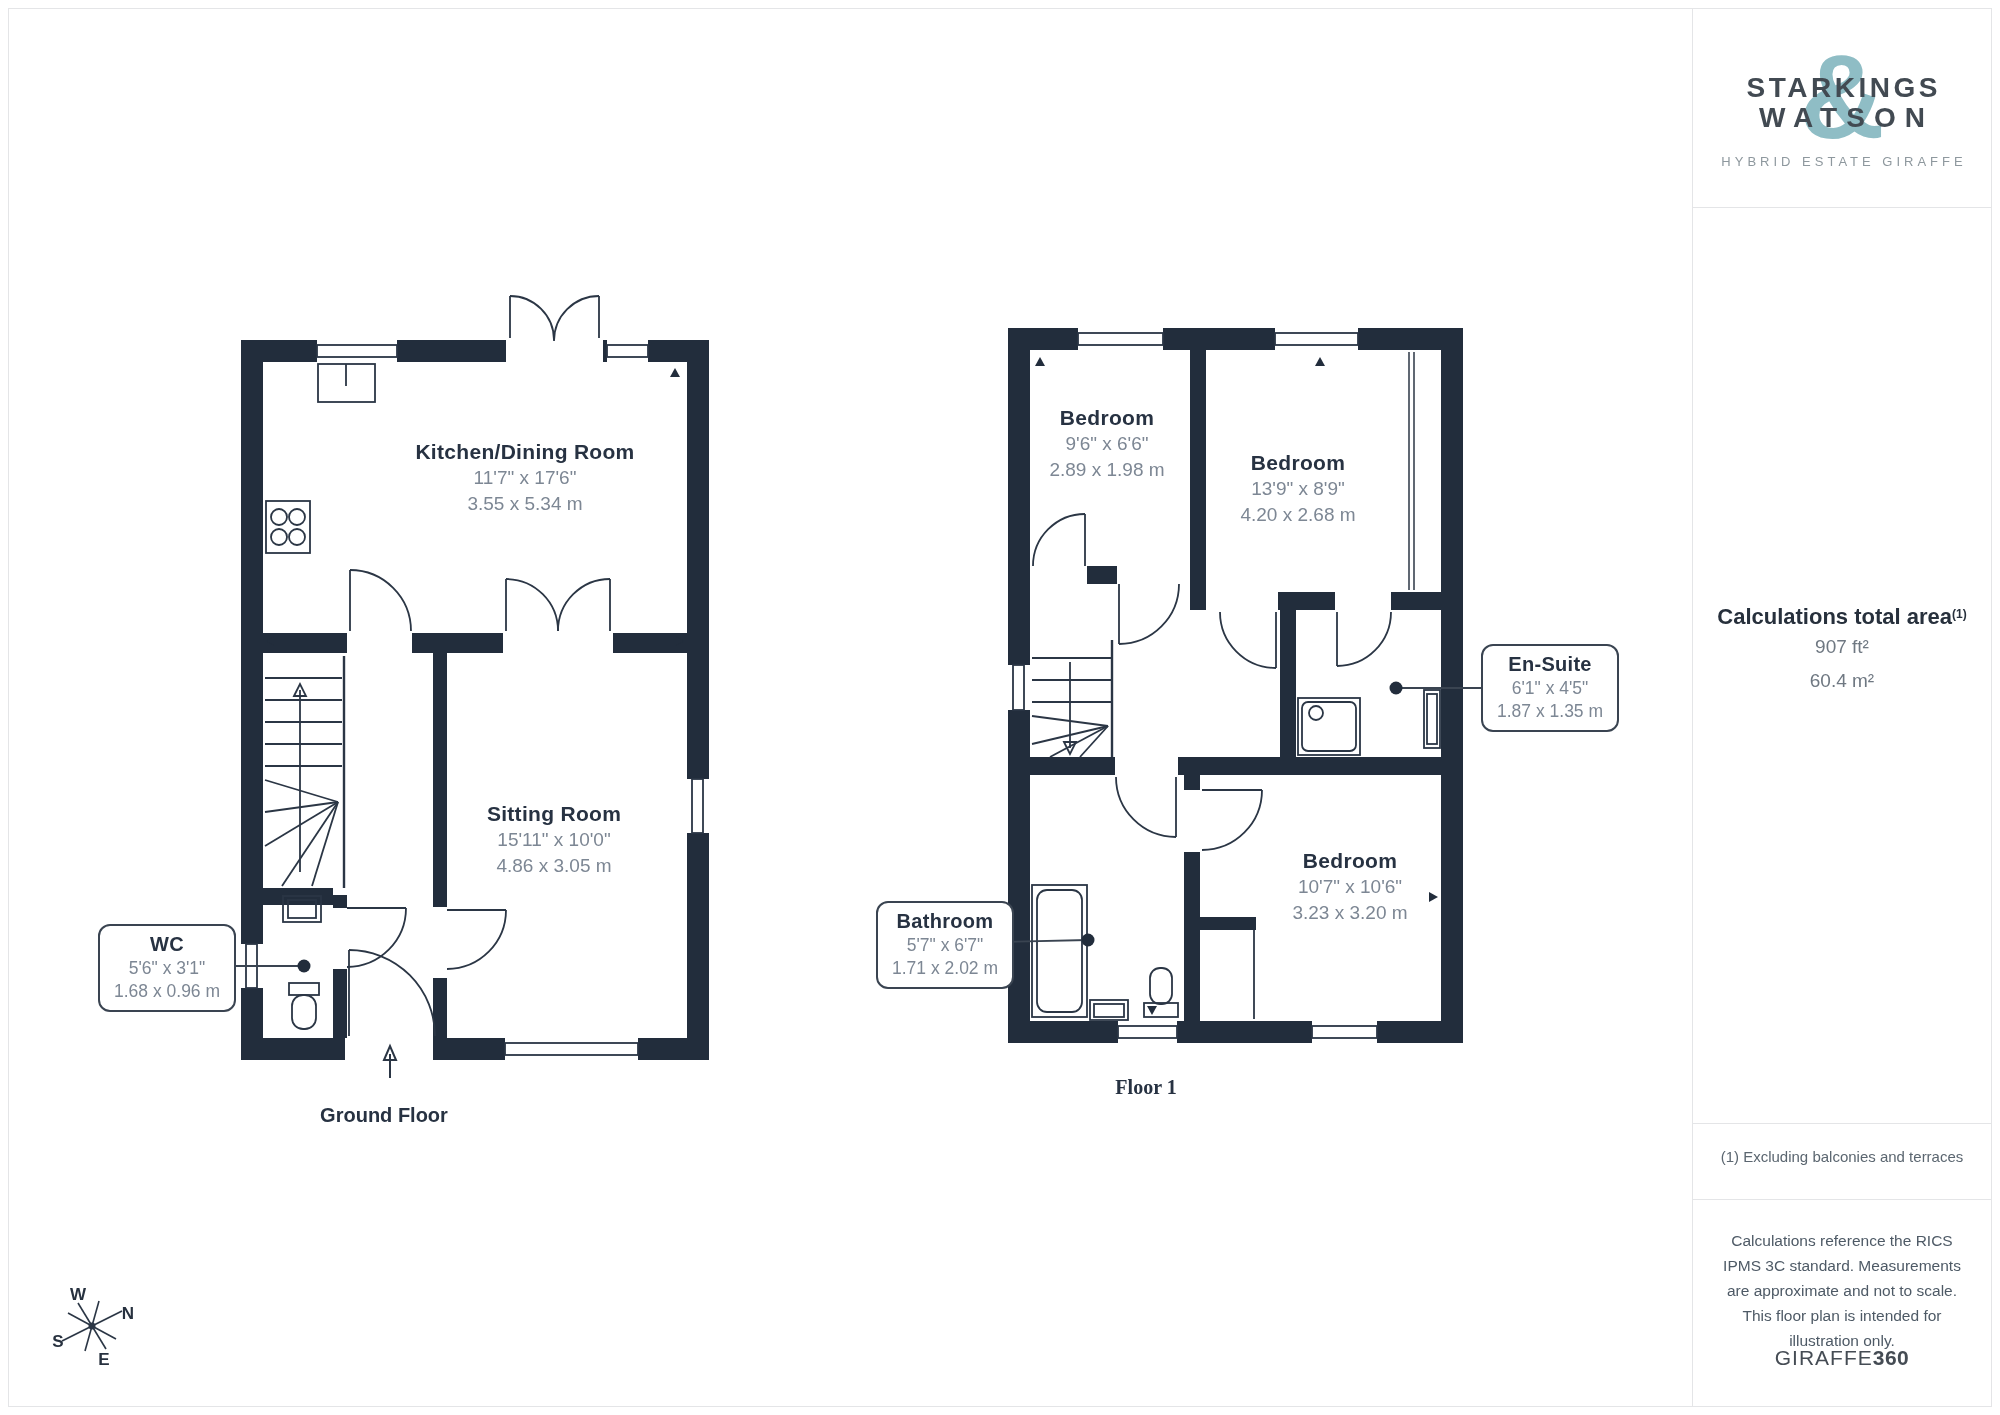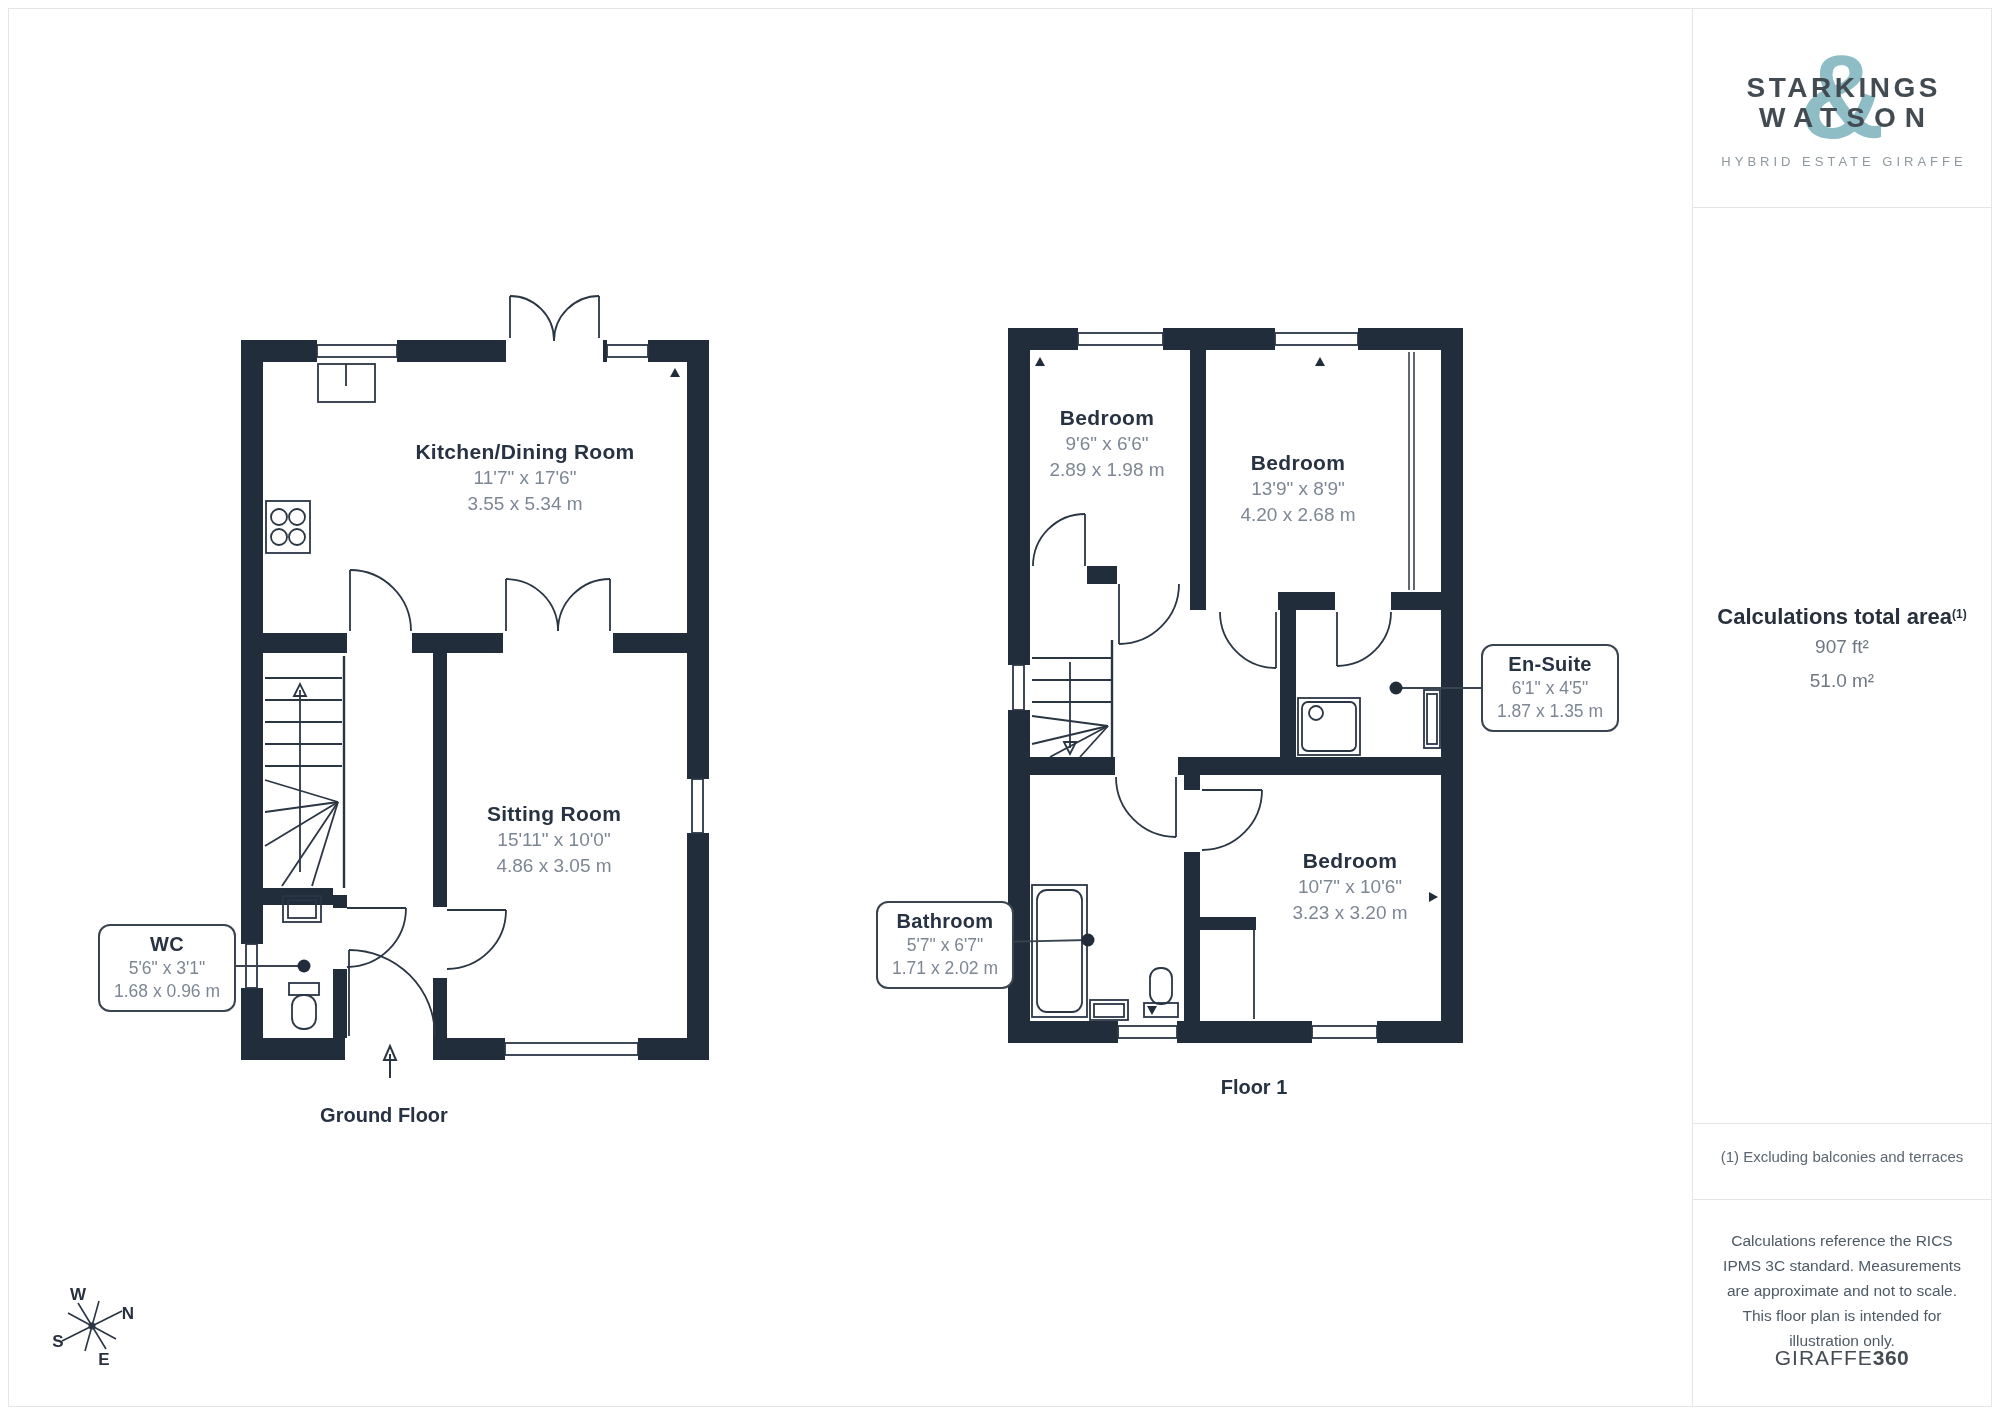--- a/index.html
+++ b/index.html
@@ -316,41 +316,41 @@
     <div class="room-dim">1.87 x 1.35 m</div>
   </div>
 
   <div class="callout" style="left:876px;top:901px;">
     <div class="room-name">Bathroom</div>
     <div class="room-dim">5'7" x 6'7"</div>
     <div class="room-dim">1.71 x 2.02 m</div>
   </div>
 
   <div class="floor-caption" style="left:384px;top:1104px;">Ground Floor</div>
-  <div class="floor-caption" style="left:1254px;top:1076px;">Floor 1</div>
+  <div class="floor-caption" style="left:1146px;top:1076px;font-family:Liberation Serif, serif;">Floor 1</div>
 
   <div class="vline"></div>
   <div class="hline" style="top:207px;"></div>
   <div class="hline" style="top:1123px;"></div>
   <div class="hline" style="top:1199px;"></div>
 
   <div class="sidebar">
     <div>
       <div class="amp">&amp;</div>
       <div class="brand1">STARKINGS</div>
       <div class="brand2">WATSON</div>
       <div class="tagline">HYBRID ESTATE GIRAFFE</div>
     </div>
 
     <div class="area-block">
       <div>
         <span class="area-title">Calculations total area</span><span class="area-sup">(1)</span>
       </div>
       <div class="area-val">907 ft²</div>
-      <div class="area-val">51.0 m²</div>
+      <div class="area-val">60.4 m²</div>
     </div>
 
     <div class="footnote">(1) Excluding balconies and terraces</div>
 
     <div class="disclaimer">Calculations reference the RICS IPMS 3C standard. Measurements are approximate and not to scale. This floor plan is intended for illustration only.</div>
 
     <div class="provider"><span>GIRAFFE</span><b>360</b></div>
   </div>
 
   <div class="frame"></div>

